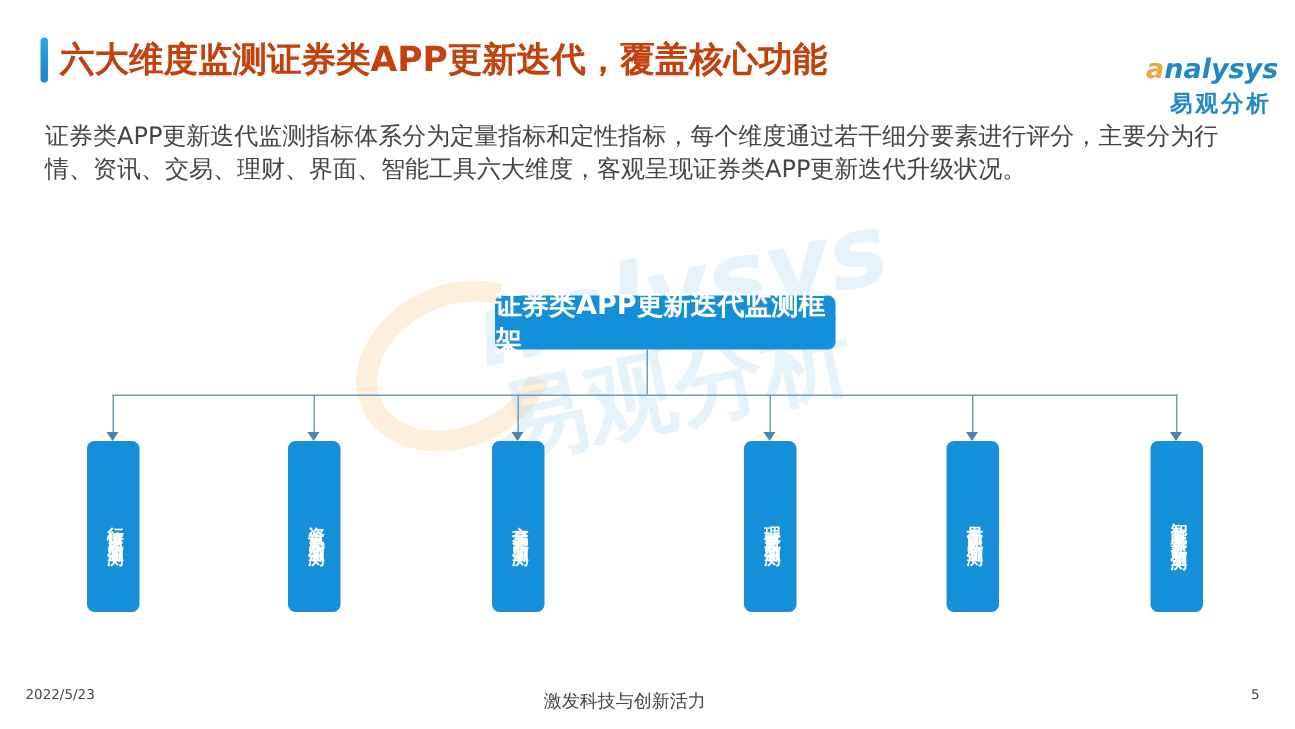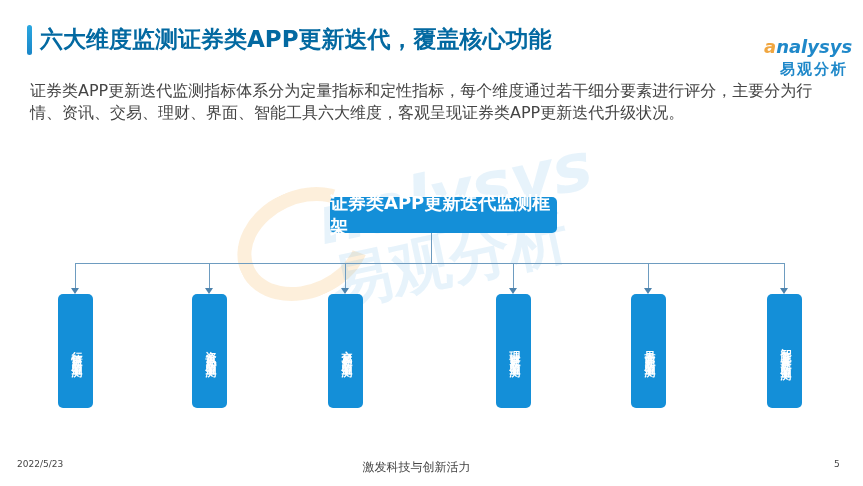--- a/index.html
+++ b/index.html
@@ -1,20 +1,20 @@
 <!DOCTYPE html>
 <html><head>
 <meta charset="utf-8">
 <style>
   html, body { margin:0; padding:0; }
   body { width:863px; height:486px; background:#ffffff; position:relative; overflow:hidden;
          font-family:"DejaVu Sans","Liberation Sans",sans-serif; color:#333; }
   .title-bar { position:absolute; left:27px; top:25px; width:5px; height:30px; border-radius:3px;
                background:linear-gradient(#2aa7e0,#1a86c8); }
-  .title { position:absolute; left:40px; top:24px; font-size:23px; font-weight:bold; color:#0369a1; letter-spacing:0px; white-space:nowrap; }
+  .title { position:absolute; left:40px; top:24px; font-size:23px; font-weight:bold; color:#c2410c; letter-spacing:0px; white-space:nowrap; }
   .logo { position:absolute; left:764px; top:36px; width:90px; height:46px; }
   .logo-en { position:absolute; left:0; top:0; font-size:18px; font-style:italic; font-weight:bold; color:#1f88c9; white-space:nowrap; }
   .logo-en .a { color:#f0a640; }
   .logo-cn { position:absolute; left:16px; top:24px; font-size:15px; font-weight:bold; color:#1f88c9; letter-spacing:2px; white-space:nowrap; }
   .desc { position:absolute; left:30px; top:80px; width:800px; font-size:16px; line-height:22px; color:#444; }
   .watermark { position:absolute; left:235px; top:165px; width:360px; height:130px; pointer-events:none; }
   .wm-arc { position:absolute; left:0; top:25px; width:110px; height:80px; border:14px solid rgba(245,180,90,0.22);
             border-radius:50%; transform:rotate(-25deg); border-right-color:transparent; }
   .wm-en { position:absolute; left:80px; top:-10px; font-size:66px; font-weight:bold; font-style:italic;
            color:rgba(120,190,235,0.18); transform:rotate(-12deg); white-space:nowrap; }

